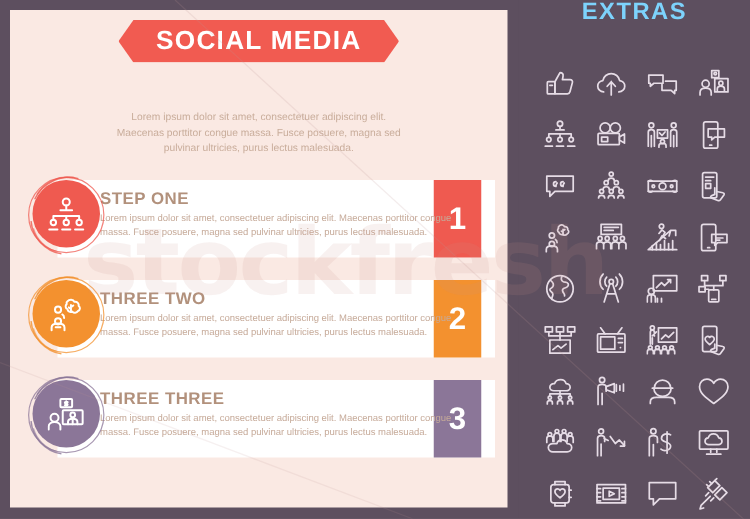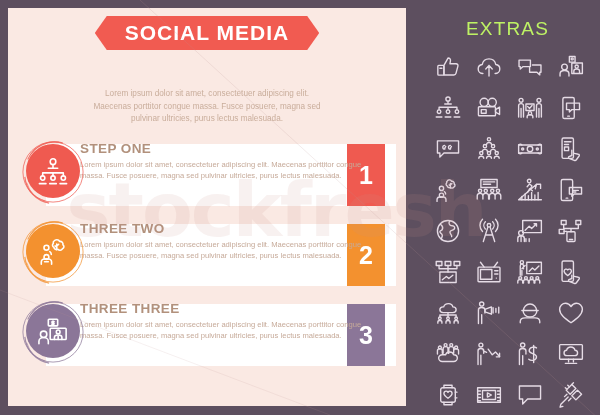--- a/index.html
+++ b/index.html
@@ -66,21 +66,21 @@
 
   .bar {
     position:absolute; left:38px; top:8px; width:350px; height:62px;
     background:#ffffff;
   }
   .badge {
     position:absolute; top:0px; right:11px; width:38px; height:62px;
     display:flex; align-items:center; justify-content:center;
     color:#ffffff; font-size:25px; font-weight:bold; line-height:1;
   }
-  .step-text { position:absolute; left:72px; top:6px; right:60px; }
+  .step-text { position:absolute; left:72px; top:16px; right:60px; }
   .step-title {
     font-size:13.5px; font-weight:bold; color:#b2917c; letter-spacing:0.4px;
     line-height:1.1; margin-bottom:2px;
   }
   .step-desc { font-size:7.6px; line-height:1.5; color:#c6aa99; }
 
   .circle-wrap {
     position:absolute; left:10px; top:0px; width:70px; height:72px;
   }
   .sketch-ring {
@@ -108,22 +108,22 @@
   .wm-line {
     position:absolute; left:0; top:0; width:600px; height:415px; pointer-events:none; z-index:4;
   }
 
   
   .right-panel {
     position:absolute; left:415px; top:0; width:185px; height:415px;
     background:#5d4f5f;
   }
   .extras-title {
-    position:absolute; top:19px; left:0; width:185px; text-align:center;
-    color:#bef264; font-size:19px; font-weight:normal; letter-spacing:1.2px;
+    position:absolute; top:0; left:0; width:185px; text-align:center;
+    color:#7dd3fc; font-size:19px; font-weight:bold; letter-spacing:1.2px;
     line-height:1;
   }
   .icon-grid {
     position:absolute; top:46px; left:12px; width:165px;
     display:grid;
     grid-template-columns:repeat(4, 41px);
     grid-auto-rows:41px;
     column-gap:0px; row-gap:0px;
   }
   .icon-cell {

